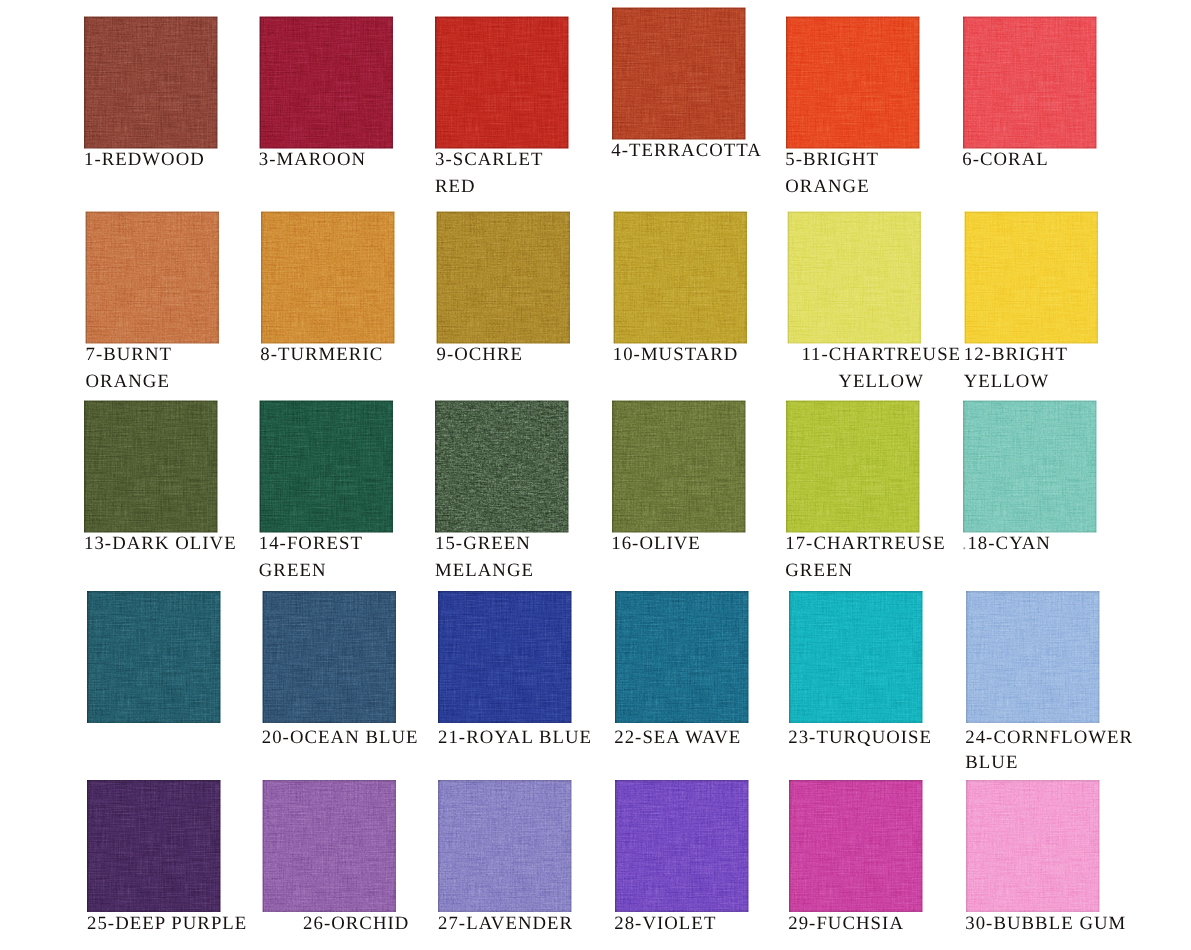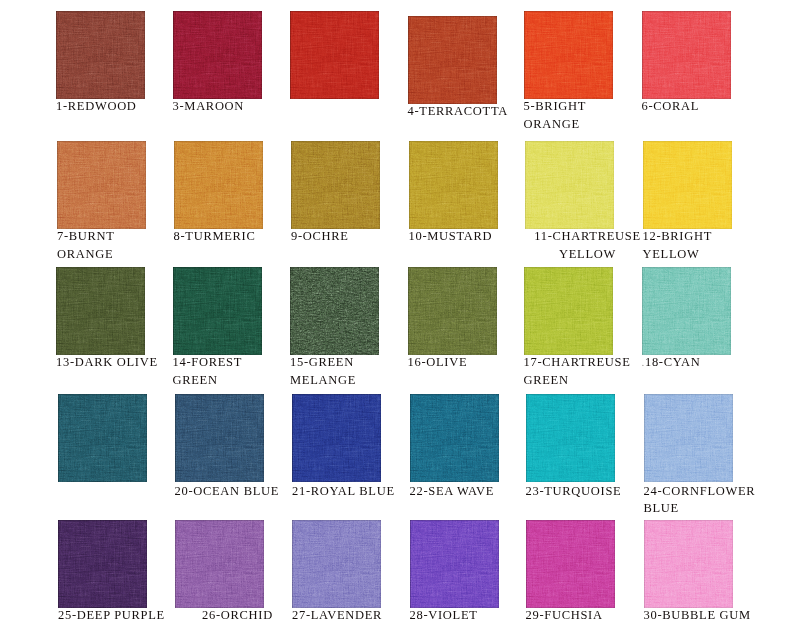--- a/index.html
+++ b/index.html
@@ -135,22 +135,24 @@
       </div>
       <div class="caption" style="top: 87px;">3-MAROON</div>
     </div>
     <div class="cell" style="left: 290px; top: 11px;">
       <div class="swatch" style="background-color: rgb(195, 42, 32);">
         <div class="tex tex-warp"></div>
         <div class="tex tex-weft"></div>
         <div class="tex tex-grain"></div>
         <div class="edge" style="box-shadow: rgba(0, 0, 0, 0.19) 0px 1px 0px 0px inset, rgba(0, 0, 0, 0.235) 1px 0px 0px 0px inset, rgba(0, 0, 0, 0.118) -1px 0px 0px 0px inset, rgba(0, 0, 0, 0.137) 0px -1px 0px 0px inset;"></div>
       </div>
-    </div>
-    <div class="cell" style="left: 407.5px; top: 16px;">
+      <div class="caption" style="top: 87px;">3-SCARLET
+RED</div>
+    </div>
+    <div class="cell" style="left: 407.5px; top: 5px;">
       <div class="swatch" style="background-color: rgb(183, 69, 39);">
         <div class="tex tex-warp"></div>
         <div class="tex tex-weft"></div>
         <div class="tex tex-grain"></div>
         <div class="edge" style="box-shadow: rgba(0, 0, 0, 0.173) 0px 1px 0px 0px inset, rgba(0, 0, 0, 0.22) 1px 0px 0px 0px inset, rgba(0, 0, 0, 0.11) -1px 0px 0px 0px inset, rgba(0, 0, 0, 0.125) 0px -1px 0px 0px inset;"></div>
       </div>
       <div class="caption" style="top: 87px;">4-TERRACOTTA</div>
     </div>
     <div class="cell" style="left: 523.5px; top: 11px;">
       <div class="swatch" style="background-color: rgb(232, 74, 34);">

